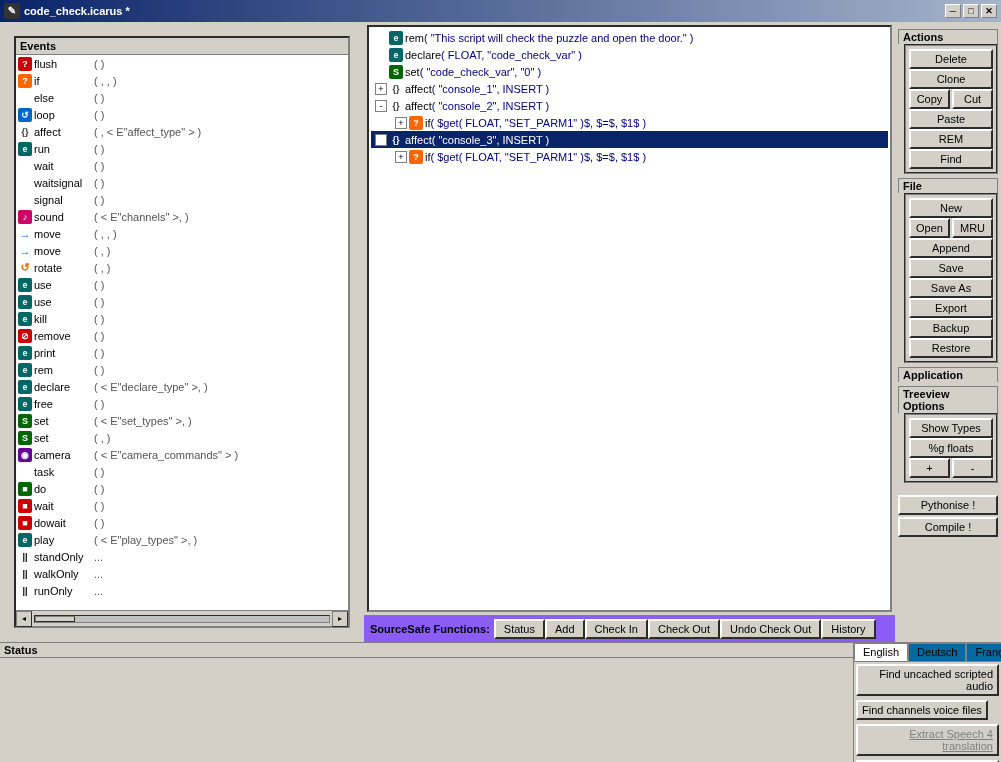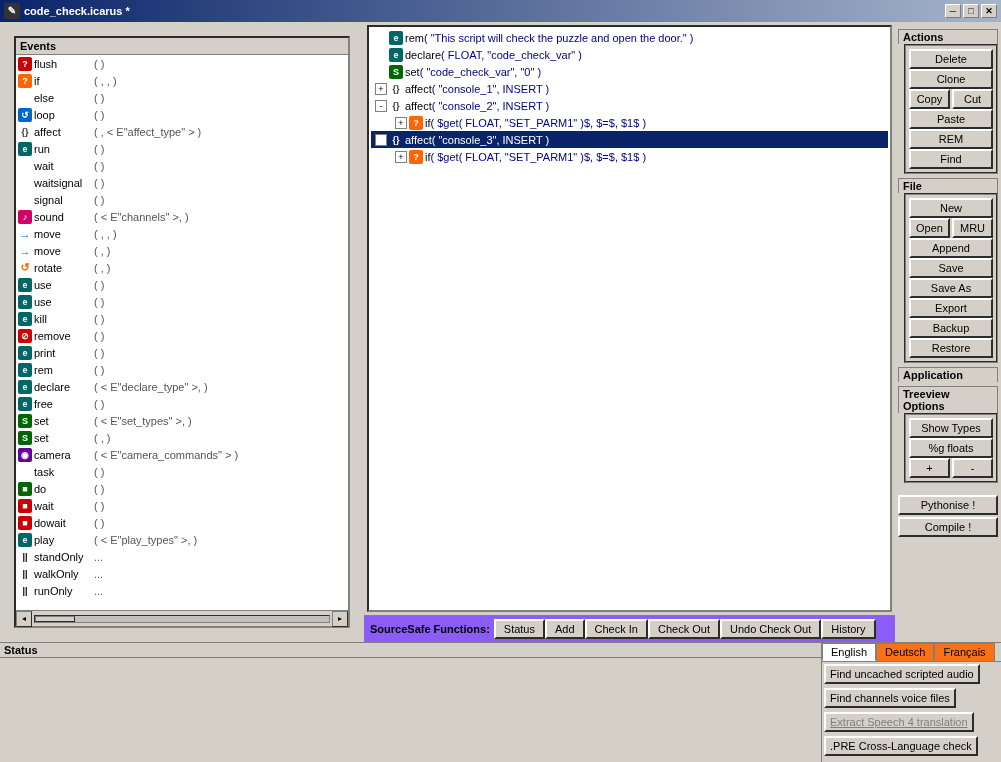--- a/index.html
+++ b/index.html
@@ -252,36 +252,36 @@
       background: white;
       border: 2px inset #808080;
       margin: 2px;
       overflow-y: auto;
       padding: 2px;
     }
     .status-line { height: 16px; display: flex; align-items: center; color: black; }
     
     
     .right-bottom {
-      width: 180px;
+      width: 148px;
       display: flex;
       flex-direction: column;
       border-left: 1px solid #808080;
     }
     .lang-tabs {
       display: flex;
       background: #d4d0c8;
       border-bottom: 1px solid #808080;
     }
     .lang-tab {
       padding: 2px 8px;
       border: 1px solid #808080;
       border-bottom: none;
       cursor: pointer;
-      background: #f97316;
+      background: #0369a1;
       font-size: 11px;
     }
     .lang-tab.active {
       background: white;
       border-bottom: 1px solid white;
       z-index: 1;
     }
     .right-btn {
       background: #d4d0c8;
       border: 2px outset #ffffff;

